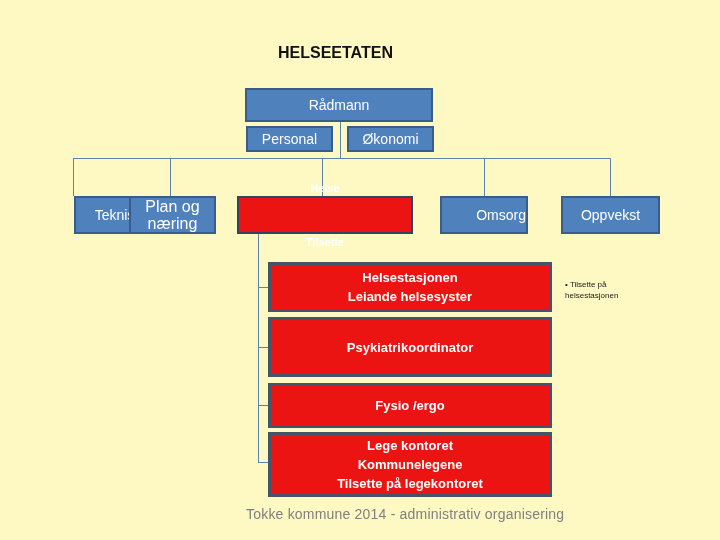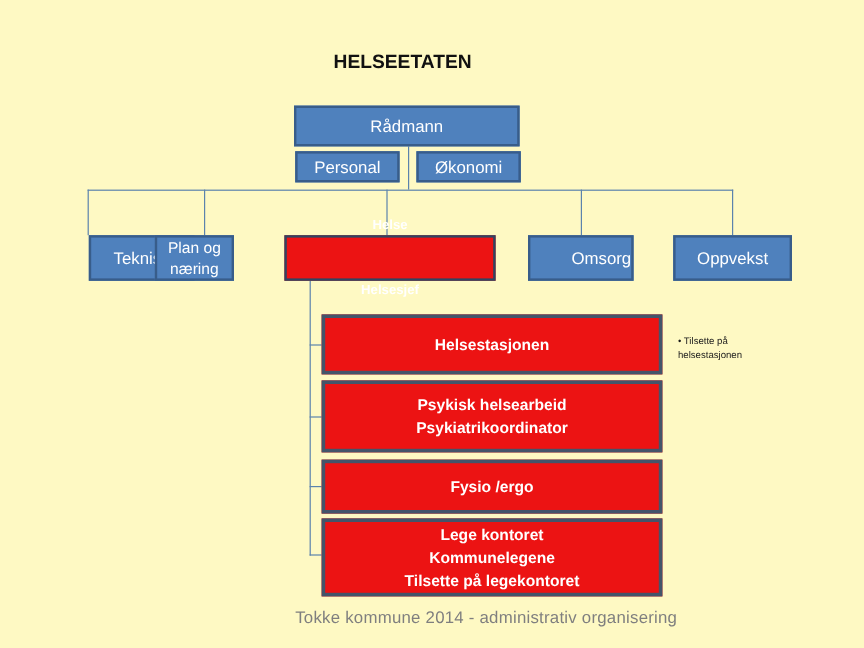--- a/index.html
+++ b/index.html
@@ -65,40 +65,40 @@
   <div class="box" style="left:246px;top:126px;width:87px;height:26px;">
     <span>Personal</span>
   </div>
   <div class="box" style="left:347px;top:126px;width:87px;height:26px;">
     <span>Økonomi</span>
   </div>
 
   <div class="box" style="left:29px;top:196px;width:88px;height:38px;margin-left:45px;">
     <span>Teknisk</span>
   </div>
-  <div class="box" style="left:129px;top:196px;width:66px;height:38px;font-size:13px;">
+  <div class="box" style="left:129px;top:196px;width:87px;height:38px;font-size:16px;">
     <span>Plan og</span>
     <span>næring</span>
   </div>
   <div class="box red small-text" style="left:237px;top:196px;width:176px;height:38px;">
     <span>Helse</span>
-    <span>Helsesjef</span>
+    <span>Tilsette</span>
   </div>
   <div class="box" style="left:440px;top:196px;width:88px;height:38px;align-items:flex-end;">
     <span>Omsorg</span>
   </div>
   <div class="box" style="left:561px;top:196px;width:99px;height:38px;">
     <span>Oppvekst</span>
   </div>
 
   <div class="subbox" style="left:268px;top:262px;width:284px;height:50px;">
     <span>Helsestasjonen</span>
+    <span>Leiande helsesyster</span>
   </div>
   <div class="subbox" style="left:268px;top:317px;width:284px;height:60px;">
-    <span>Psykisk helsearbeid</span>
     <span>Psykiatrikoordinator</span>
   </div>
   <div class="subbox" style="left:268px;top:383px;width:284px;height:45px;">
     <span>Fysio /ergo</span>
   </div>
   <div class="subbox" style="left:268px;top:432px;width:284px;height:65px;">
     <span>Lege kontoret</span>
     <span>Kommunelegene</span>
     <span>Tilsette på legekontoret</span>
   </div>

